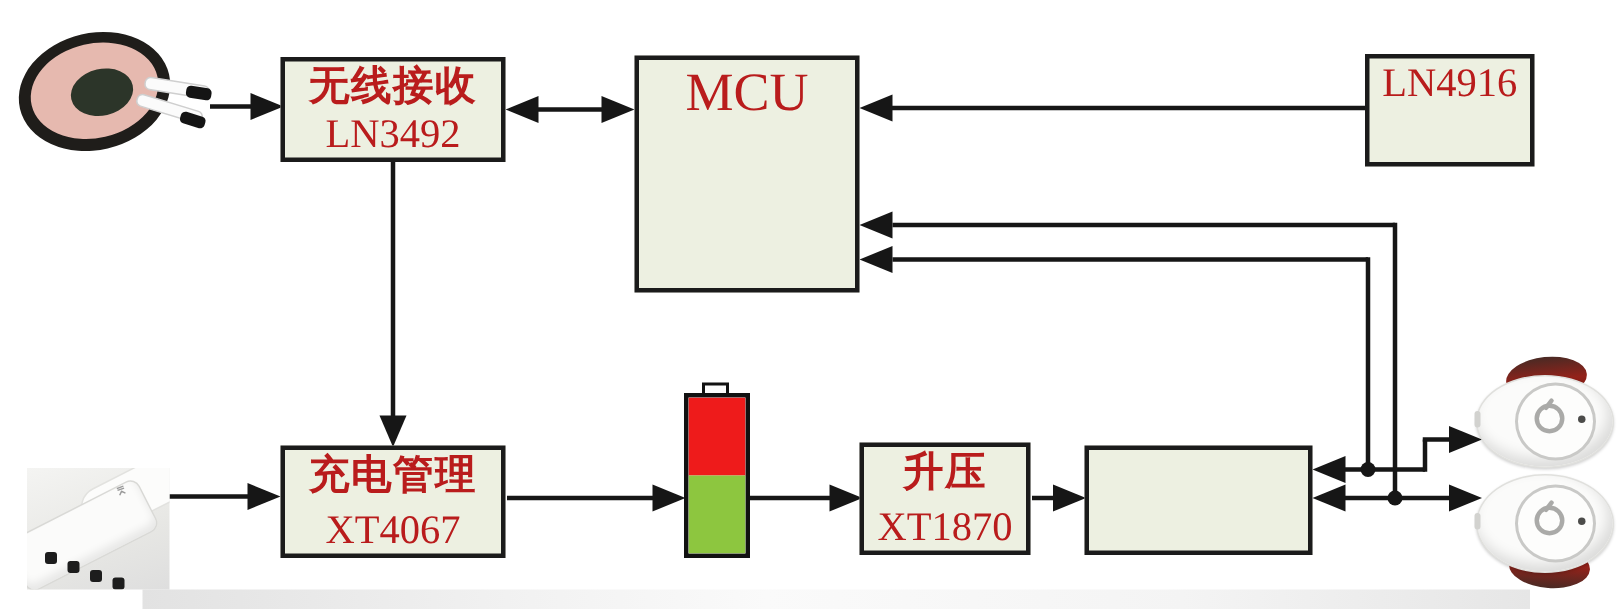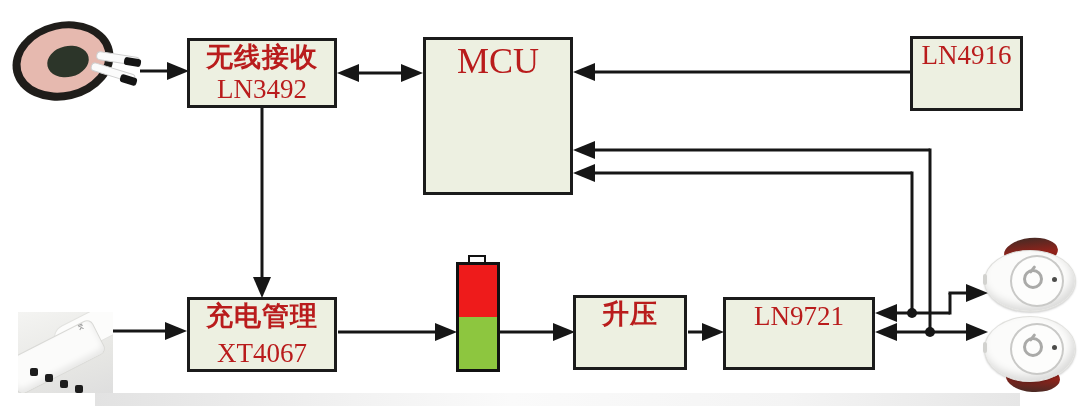--- a/index.html
+++ b/index.html
@@ -144,24 +144,24 @@
     <div class="t2">LN4916</div>
   </div>
 
   <div class="block" style="left:187px;top:297px;width:150px;height:75px;">
     <div class="t1">充电管理</div>
     <div class="t2">XT4067</div>
   </div>
 
   <div class="block" style="left:573px;top:295px;width:114px;height:75px;">
     <div class="t1">升压</div>
+    <div class="t2">XT1870</div>
   </div>
 
   <div class="block" style="left:723px;top:297px;width:152px;height:73px;">
-    <div class="t2">LN9721</div>
   </div>
 
   <div class="abs bat-cap" style="left:468px;top:255px;"></div>
   <div class="abs bat-body" style="left:456px;top:262px;">
     <div class="bat-top" style="background: rgb(238, 27, 27);"></div>
     <div class="bat-bottom" style="background: rgb(141, 198, 63);"></div>
   </div>
 
   <div class="abs coil-wrap">
     <div class="abs coil-ring-outer"></div>

